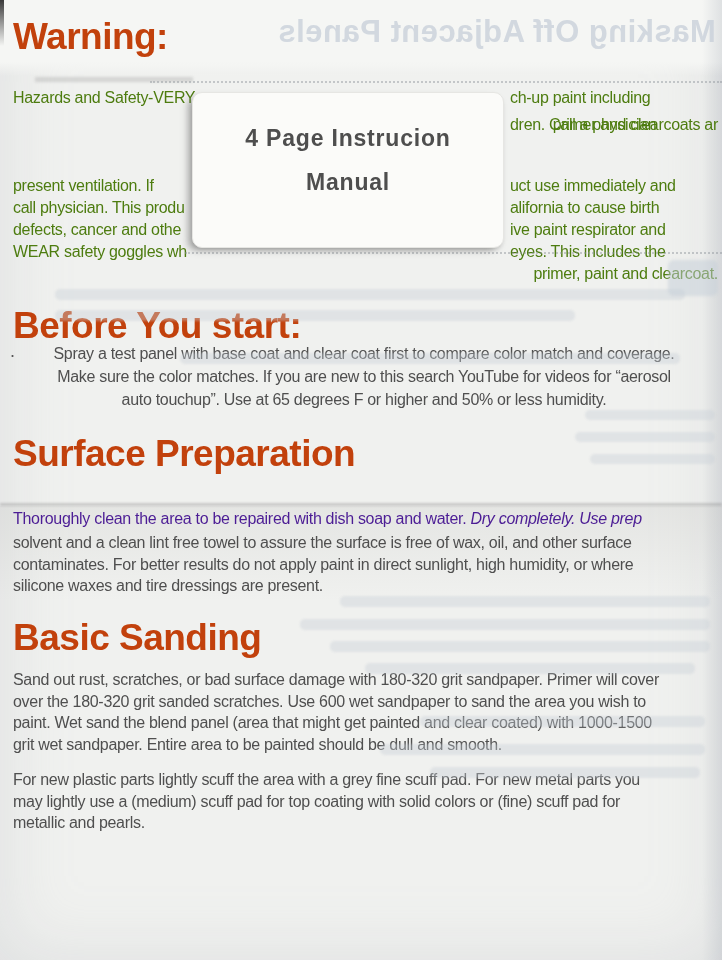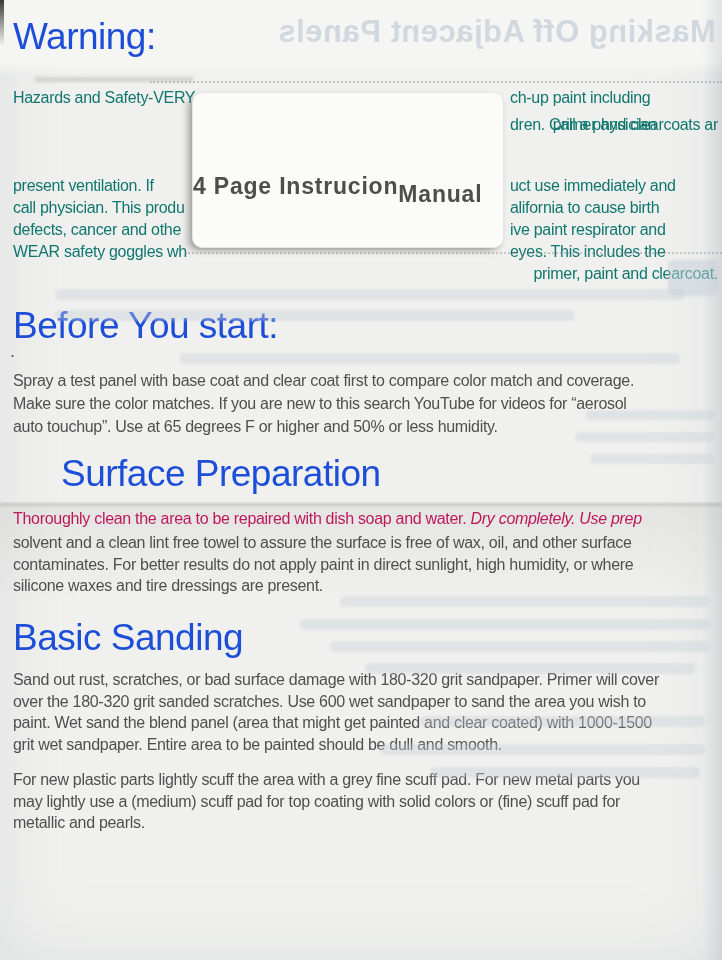--- a/index.html
+++ b/index.html
@@ -5,36 +5,36 @@
   html,body{margin:0;padding:0;background:#e8e8e6;}
   .canvas{
     position:relative;width:722px;height:960px;overflow:hidden;
     background:#f0f1ef;
     font-family:"Liberation Sans",sans-serif;
     box-shadow:inset 0 0 70px rgba(175,180,186,0.28);
   }
   .band-top{position:absolute;left:0;top:0;width:722px;height:62px;background:#f5f6f4;}
   .band-fade{position:absolute;left:0;top:62px;width:722px;height:14px;
     background:linear-gradient(180deg,#f5f6f4,rgba(245,246,244,0));}
-  .h1{position:absolute;left:13px;color:#1d4ed8;font-size:37px;font-weight:400;
+  .h1{position:absolute;left:13px;color:#c2410c;font-size:37px;font-weight:700;
     letter-spacing:-0.5px;white-space:nowrap;}
   .w-row{position:absolute;left:13px;width:705px;height:22px;white-space:nowrap;
-    font-size:16px;color:#0f766e;letter-spacing:-0.3px;}
+    font-size:16px;color:#4d7c0f;letter-spacing:-0.3px;}
   .w-right{position:absolute;left:497px;top:0;}
   .para{position:absolute;left:13px;width:702px;white-space:pre-line;
     font-size:16px;line-height:23px;color:#4f4f4f;letter-spacing:-0.3px;}
   .para.tight{line-height:21.5px;}
   .line-run{position:absolute;left:13px;white-space:nowrap;font-size:16px;
-    color:#be185d;letter-spacing:-0.3px;}
+    color:#4c1d95;letter-spacing:-0.3px;}
   .italic{font-style:italic;}
   .sticker{
     position:absolute;left:192px;top:92px;width:312px;height:156px;
     background:#fbfbf9;border:1px solid #e6e6e3;border-radius:10px;
     box-shadow:-6px 4px 7px -2px rgba(105,105,105,0.55),0 3px 5px -2px rgba(120,120,120,0.4);
-    display:flex;flex-direction:row;align-items:center;padding-top:32px;
+    display:flex;flex-direction:column;align-items:center;padding-top:32px;
     box-sizing:border-box;z-index:6;
   }
   .sticker-line{font-weight:bold;font-size:23px;color:#4e4e4e;letter-spacing:0.8px;}
   .sticker-line+.sticker-line{margin-top:17px;}
   .perf{position:absolute;height:0;border-top:2px dotted rgba(140,146,152,0.45);z-index:5;}
   .smear{position:absolute;background:rgba(150,150,150,0.3);filter:blur(1.5px);z-index:5;}
   .ghost-title{
     position:absolute;top:14px;right:6px;z-index:1;
     font-size:31px;font-weight:bold;letter-spacing:0.5px;white-space:nowrap;
     color:rgba(198,206,216,0.75);transform:scaleX(-1);filter:blur(0.7px);
@@ -112,25 +112,25 @@
   <div class="smear" style="left:35px;top:77px;width:158px;height:5px;"></div>
   <div class="perf" style="left:150px;top:81px;width:572px;"></div>
   <div class="perf" style="left:185px;top:252px;width:537px;"></div>
   <div class="sticker">
     <div class="sticker-line">4 Page Instrucion</div>
     <div class="sticker-line">Manual</div>
   </div>
 
   <div class="h1" style="top:305px;">Before You start:</div>
   <div class="bullet">.</div>
-  <div class="para" style="top:369px;">Spray a test panel with base coat and clear coat first to compare color match and coverage.
+  <div class="para" style="top:342px;text-align:center;">Spray a test panel with base coat and clear coat first to compare color match and coverage.
 Make sure the color matches.  If you are new to this search YouTube for videos for “aerosol
 auto touchup”.  Use at 65 degrees F or higher and 50% or less humidity.</div>
 
-  <div class="h1" style="top:453px;margin-left:48px;">Surface Preparation</div>
+  <div class="h1" style="top:433px;">Surface Preparation</div>
   <div class="crease"></div>
   <div class="crease-shade"></div>
   <div class="line-run" style="top:510px;">
     <span>Thoroughly clean the area to be repaired with dish soap and water.  </span><span class="italic">Dry completely. Use prep</span>
   </div>
   <div class="para tight" style="top:532px;">solvent and a clean lint free towel to assure the surface is free of wax, oil, and other surface
 contaminates. For better results do not apply paint in direct sunlight, high humidity, or where
 silicone waxes and tire dressings are present.</div>
 
   <div class="h1" style="top:617px;text-align:right;">Basic Sanding</div>

